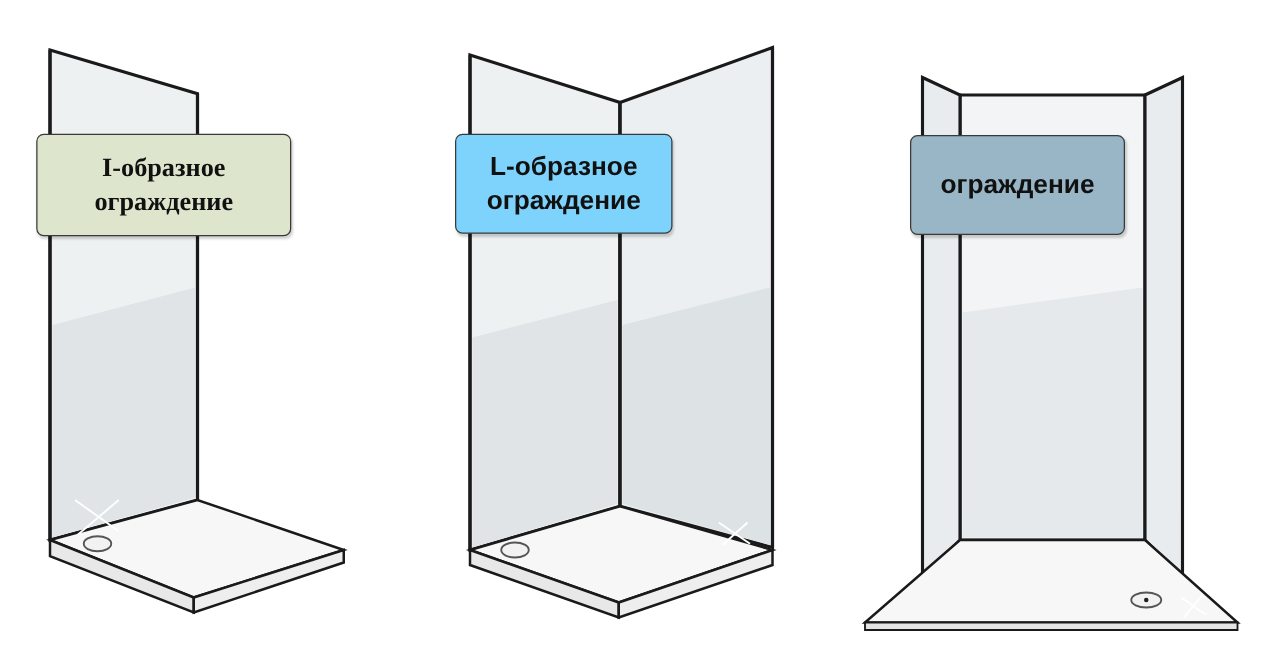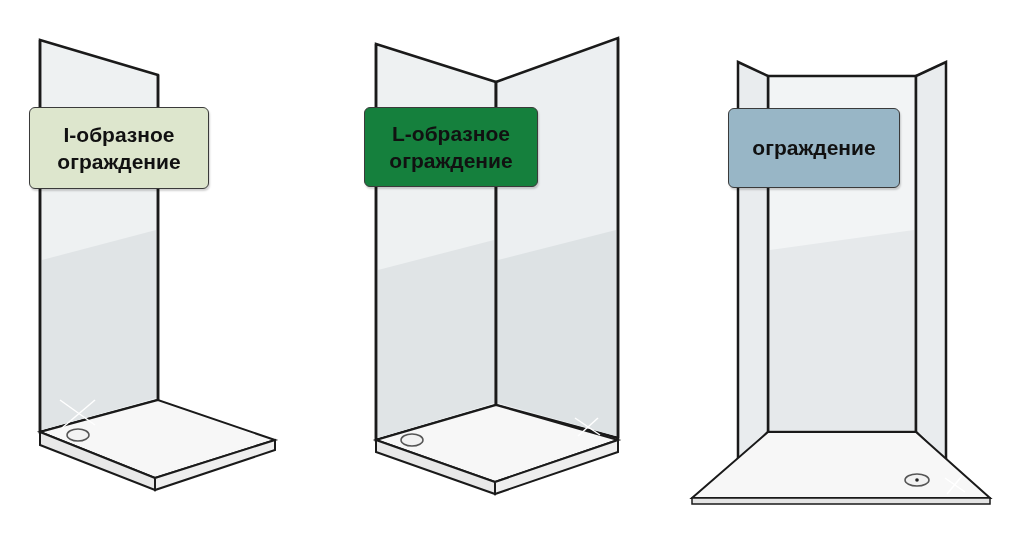--- a/index.html
+++ b/index.html
@@ -76,25 +76,25 @@
     <polygon points="692,498 990,498 990,504 692,504" fill="#e4e4e4" stroke="#1a1a1a" stroke-width="1.5"></polygon>
     <ellipse cx="917" cy="480" rx="12" ry="6" fill="#f2f2f2" stroke="#555" stroke-width="1.5"></ellipse>
     <circle cx="917" cy="480" r="1.8" fill="#222"></circle>
     <g stroke="#ffffff" stroke-width="1.5">
       <line x1="945" y1="478" x2="965" y2="492"></line>
       <line x1="962" y1="476" x2="947" y2="494"></line>
     </g>
   </g>
 </svg>
 
-<div class="label" style="left:29px; top:107px; width:180px; height:82px; background:#dde6cd;">
+<div class="label" style="left:29px; top:107px; width:204px; height:82px; background:#dde6cd;font-family:Liberation Serif, serif;">
   <span>I-образное</span>
   <span>ограждение</span>
 </div>
 
-<div class="label" style="left:364px; top:107px; width:174px; height:80px; background:#15803d;">
+<div class="label" style="left:364px; top:107px; width:174px; height:80px; background:#7dd3fc;">
   <span>L-образное</span>
   <span>ограждение</span>
 </div>
 
 <div class="label" style="left:728px; top:108px; width:172px; height:80px; background:#98b6c6;">
   <span>ограждение</span>
 </div>
 
 </body></html>

